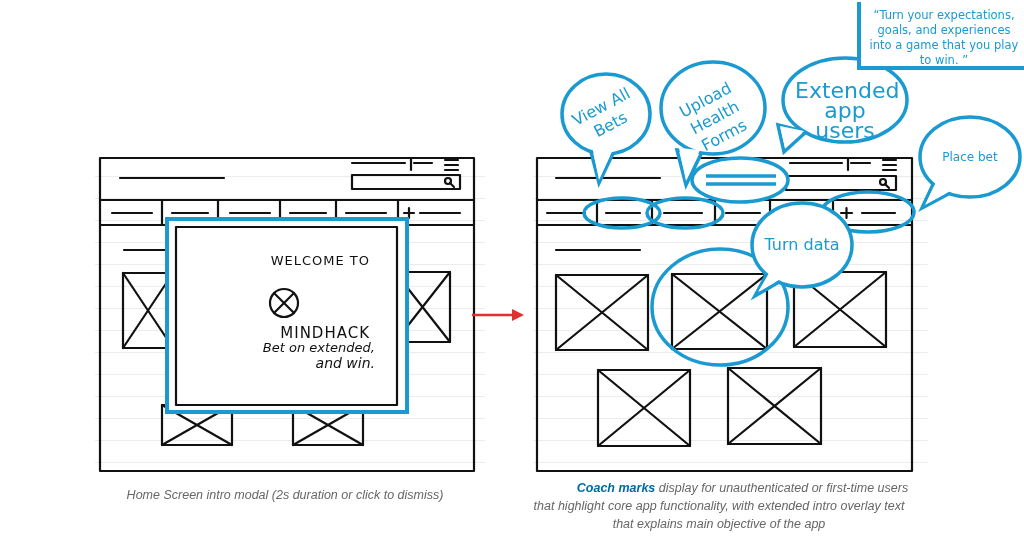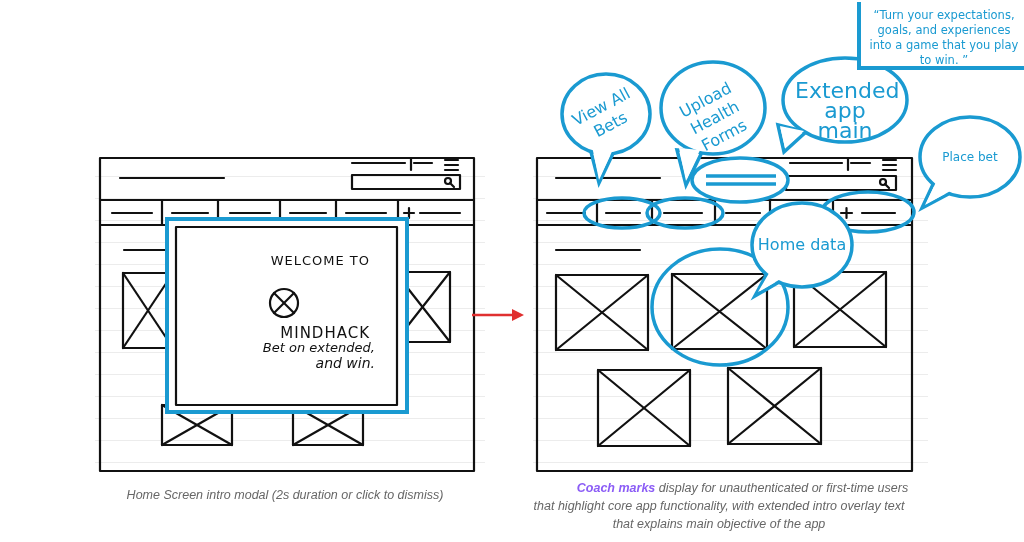--- a/index.html
+++ b/index.html
@@ -6,21 +6,21 @@
   body{width:1024px;height:542px;position:relative;overflow:hidden;font-family:"Liberation Sans",sans-serif;}
   .paper{position:absolute;background:repeating-linear-gradient(to bottom,#fff 0,#fff 21px,#ececec 21px,#ececec 22px);}
   svg{position:absolute;left:0;top:0;overflow:visible;}
   .sk{fill:none;stroke:#111;stroke-width:2.2;stroke-linecap:round;stroke-linejoin:round;}
   .bl{fill:none;stroke:#1a9ad1;stroke-width:3.5;}
   .blf{fill:#fff;stroke:#1a9ad1;stroke-width:3.5;}
   .hand{position:absolute;font-family:"DejaVu Sans",sans-serif;color:#111;text-align:right;font-style:italic;}
   .bubtxt{position:absolute;color:#1a9ad1;font-family:"DejaVu Sans",sans-serif;font-size:16px;text-align:center;line-height:20px;}
   .quote{position:absolute;left:851px;top:2px;width:170px;height:68px;border:4px solid #1a9ad1;border-right:none;border-top:none;box-sizing:border-box;background:#fff;color:#1a9ad1;font-family:"DejaVu Sans",sans-serif;font-size:11.5px;line-height:15px;text-align:center;padding:6px 4px 0 4px;margin-left:6px;}
   .caption{position:absolute;color:#666;font-style:italic;font-size:12.5px;line-height:18px;text-align:center;font-family:"Liberation Sans",sans-serif;}
-  .caption b{color:#8b5cf6;margin-left:47px;}
+  .caption b{color:#0369a1;margin-left:47px;}
 </style>
 </head>
 <body>
 
 <div class="paper" style="left:95px;top:155px;width:390px;height:320px;"></div>
 <div class="paper" style="left:533px;top:155px;width:395px;height:320px;"></div>
 
 <svg width="1024" height="542">
   <rect class="sk" x="100" y="158" width="374" height="313"></rect>
   <line class="sk" x1="120" y1="178" x2="224" y2="178"></line>
@@ -199,27 +199,27 @@
 <div class="bubtxt" style="left:566px;top:96px;width:80px;transform:rotate(-28deg);">
   <div>View All</div>
   <div>Bets</div>
 </div>
 <div class="bubtxt" style="left:663px;top:88px;width:104px;transform:rotate(-28deg);">
   <div>Upload</div>
   <div>Health Forms</div>
 </div>
 <div class="bubtxt" style="left:795px;top:81px;width:100px;font-size:22px;">
   <div>Extended</div>
-  <div>app main</div>
+  <div>app users</div>
 </div>
 <div class="bubtxt" style="left:925px;top:147px;width:90px;font-size:12px;">
   <div>Place bet</div>
 </div>
 <div class="bubtxt" style="left:757px;top:235px;width:90px;font-size:16px;">
-  <div>Home data</div>
+  <div>Turn data</div>
 </div>
 
 <div class="quote">“Turn your expectations, goals, and experiences into a game that you play to win. ”</div>
 
 <div class="caption" style="left:115px;top:486px;width:340px;font-style:italic;">Home Screen intro modal (2s duration or click to dismiss)</div>
 <div class="caption" style="left:522px;top:479px;width:394px;">
   <b>Coach marks</b><span> display for unauthenticated or first-time users that highlight core app functionality, with extended intro overlay text that explains main objective of the app</span>
 </div>
 
 </body></html>

